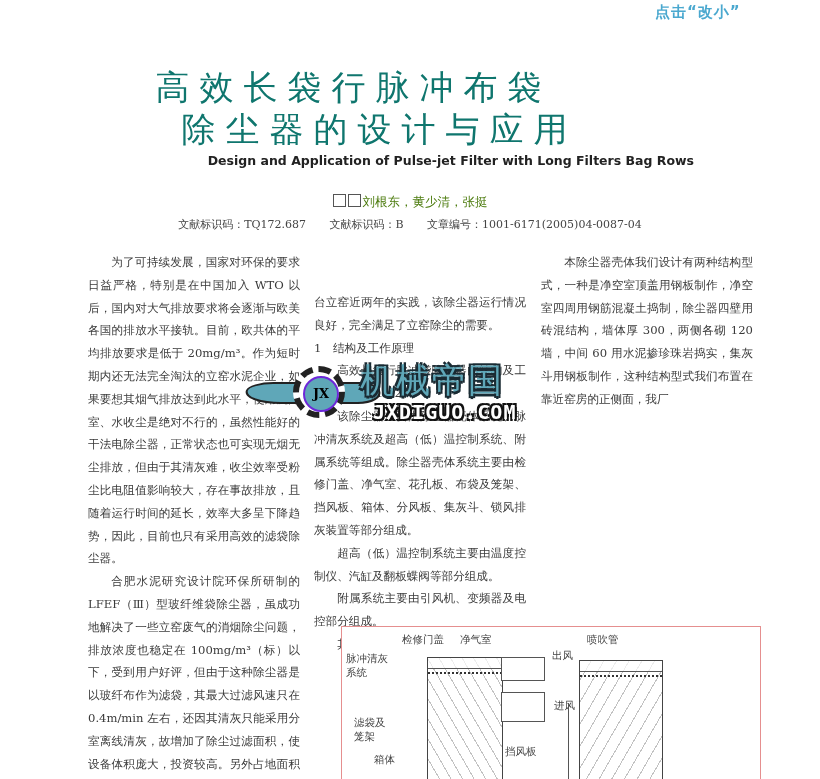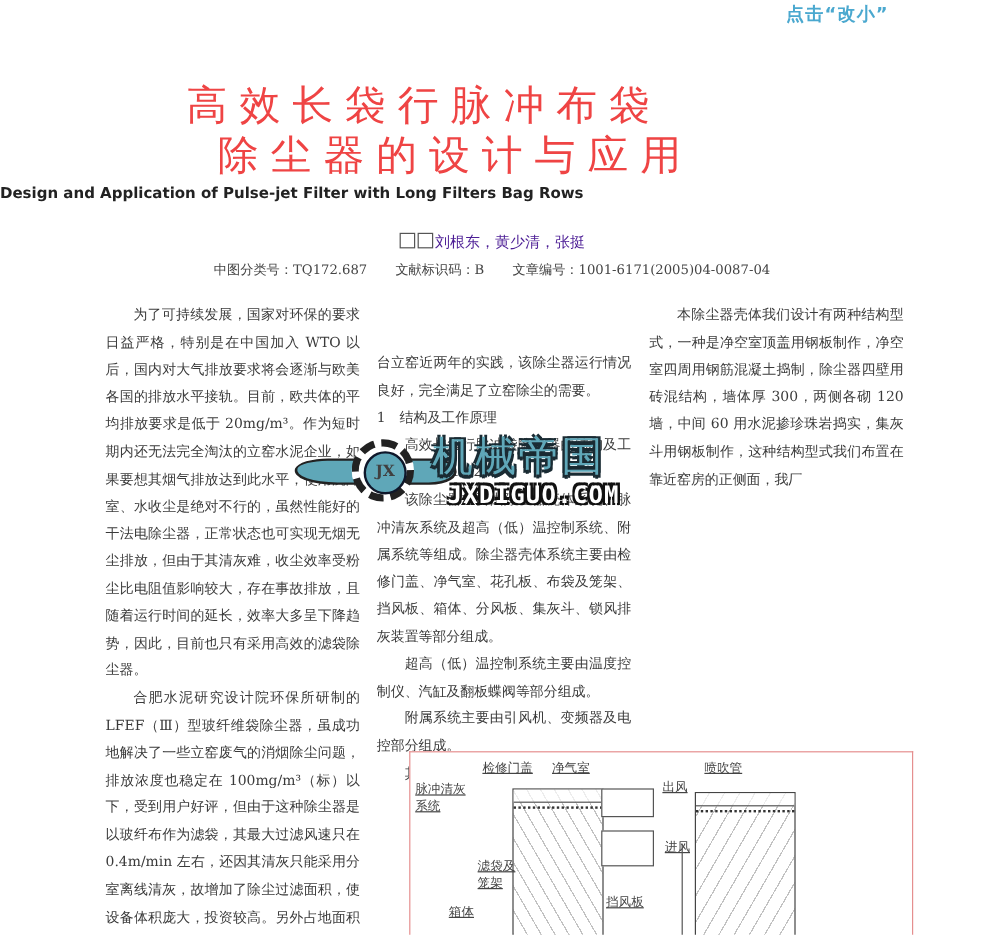--- a/index.html
+++ b/index.html
@@ -6,31 +6,31 @@
   body {
     width:820px; height:779px; overflow:hidden; background:#ffffff; position:relative;
     font-family:"DejaVu Serif", serif; color:#333;
   }
   .top-link {
     position:absolute; left:655px; top:3px; font-family:"DejaVu Sans", sans-serif;
     font-size:15px; font-weight:bold; color:#4aa8cf; letter-spacing:1px; cursor:pointer;
   }
   .title-cn {
     position:absolute; left:0; width:707px; text-align:center;
-    font-family:"DejaVu Serif", serif; font-size:34px; color:#ef4444; letter-spacing:10px;
+    font-family:"DejaVu Serif", serif; font-size:34px; color:#0f766e; letter-spacing:10px;
   }
   .t1 { top:65px; }
   .t2 { top:107px;margin-left:26px; }
   .title-en {
-    position:absolute; top:153px; left:0; width:694px; text-align:left;
+    position:absolute; top:153px; left:0; width:694px; text-align:right;
     font-family:"DejaVu Sans", sans-serif; font-weight:bold; font-size:12.5px; color:#222;
   }
   .authors {
     position:absolute; top:194px; left:0; width:820px; text-align:center;
-    font-size:12.5px; color:#4c1d95;
+    font-size:12.5px; color:#4d7c0f;
   }
   .authors .box {
     display:inline-block; width:11px; height:11px; border:1px solid #555; margin-right:2px; vertical-align:-1px;
   }
   .meta-line {
     position:absolute; top:217px; left:0; width:820px; text-align:center;
     font-size:11px; color:#444;
   }
   .meta-line span { margin:0 10px; }
   .col {
@@ -41,21 +41,21 @@
   .col p.noindent { text-indent:0; }
   .col1 { left:88px; width:212px; }
   .col2 { left:314px; width:212px;margin-top:40px; }
   .col3 { left:541px; width:212px; }
   .sec-head { text-indent:0 !important; }
   
   .figure {
     position:absolute; left:341px; top:626px; width:418px; height:160px;
     border:1px solid #e58f8f; border-bottom:none; background:#fff;
   }
-  .fig-label { position:absolute; font-size:10.5px; color:#444; font-family:"DejaVu Serif", serif;text-decoration:underline; }
+  .fig-label { position:absolute; font-size:10.5px; color:#444; font-family:"DejaVu Serif", serif; }
   .box-left {
     position:absolute; left:85px; top:30px; width:74px; height:140px; border:1.5px solid #444;
     background-image: repeating-linear-gradient(60deg, transparent 0 9px, rgba(80,80,80,0.35) 9px 10px);
   }
   .box-right {
     position:absolute; left:237px; top:33px; width:82px; height:140px; border:1.5px solid #444;
     background-image: repeating-linear-gradient(-60deg, transparent 0 10px, rgba(80,80,80,0.35) 10px 11px);
   }
   .top-plate { position:absolute; left:0; top:0; width:100%; height:10px; border-bottom:1px solid #555; background:rgba(255,255,255,0.7);}
   .nozzles { position:absolute; left:0; top:14px; width:100%; height:4px; border-top:2px dotted #333; }
@@ -74,41 +74,41 @@
     position:absolute; left:128px; top:38px; font-family:"DejaVu Sans Mono", monospace; font-weight:bold;
     font-size:20px; color:#fff; letter-spacing:1px;
     text-shadow: -2px -2px 0 #111, 2px -2px 0 #111, -2px 2px 0 #111, 2px 2px 0 #111;
   }
   .wm-gear {
     position:absolute; left:48px; top:4px; width:52px; height:52px; border-radius:50%;
     border:6px dashed #222; box-sizing:border-box; background:#fff;
   }
   .wm-gear-inner {
     position:absolute; left:58px; top:14px; width:32px; height:32px; border-radius:50%;
-    background:#5fa7b8; border:2px solid #0f172a; color:#404040; font-weight:bold; font-size:13px;
+    background:#5fa7b8; border:2px solid #6d28d9; color:#000000; font-weight:bold; font-size:13px;
     text-align:center; line-height:32px; font-family:"DejaVu Serif", serif;
   }
   .wm-wing-l { position:absolute; left:0; top:20px; width:60px; height:18px; background:#5fa7b8; border:2px solid #222; border-radius:50% 0 0 80%; transform:skewX(-20deg); }
   .wm-wing-r { position:absolute; left:92px; top:20px; width:40px; height:18px; background:#5fa7b8; border:2px solid #222; border-radius:0 50% 80% 0; transform:skewX(20deg); }
 </style>
 </head>
 <body>
 
 <div class="top-link">点击“改小”</div>
 
 <div class="title-cn t1">高效长袋行脉冲布袋</div>
 <div class="title-cn t2">除尘器的设计与应用</div>
 <div class="title-en">Design and Application of Pulse-jet Filter with Long Filters Bag Rows</div>
 
 <div class="authors">
   <span class="box"></span><span class="box"></span><span>刘根东，黄少清，张挺</span>
 </div>
 
 <div class="meta-line">
-  <span>中图分类号：TQ172.687</span>
+  <span>文献标识码：TQ172.687</span>
   <span>文献标识码：B</span>
   <span>文章编号：1001-6171(2005)04-0087-04</span>
 </div>
 
 <div class="col col1">
   <p>为了可持续发展，国家对环保的要求日益严格，特别是在中国加入 WTO 以后，国内对大气排放要求将会逐渐与欧美各国的排放水平接轨。目前，欧共体的平均排放要求是低于 20mg/m³。作为短时期内还无法完全淘汰的立窑水泥企业，如果要想其烟气排放达到此水平，使用沉降室、水收尘是绝对不行的，虽然性能好的干法电除尘器，正常状态也可实现无烟无尘排放，但由于其清灰难，收尘效率受粉尘比电阻值影响较大，存在事故排放，且随着运行时间的延长，效率大多呈下降趋势，因此，目前也只有采用高效的滤袋除尘器。</p>
   <p>合肥水泥研究设计院环保所研制的 LFEF（Ⅲ）型玻纤维袋除尘器，虽成功地解决了一些立窑废气的消烟除尘问题，排放浓度也稳定在 100mg/m³（标）以下，受到用户好评，但由于这种除尘器是以玻纤布作为滤袋，其最大过滤风速只在 0.4m/min 左右，还因其清灰只能采用分室离线清灰，故增加了除尘过滤面积，使设备体积庞大，投资较高。另外占地面积大，工艺布置难，一般只能放在地下，造成管道长，散热大，保温难；加上散件制作，现场拼装，安装周期长；清灰时外加了反吹风量，所以配套风机功率大，对于直径≥3 m立窑，配</p>
 </div>
 
 <div class="col col2">
@@ -124,21 +124,21 @@
 <div class="col col3">
   <p>本除尘器壳体我们设计有两种结构型式，一种是净空室顶盖用钢板制作，净空室四周用钢筋混凝土捣制，除尘器四壁用砖混结构，墙体厚 300，两侧各砌 120 墙，中间 60 用水泥掺珍珠岩捣实，集灰斗用钢板制作，这种结构型式我们布置在靠近窑房的正侧面，我厂</p>
 </div>
 
 <div class="figure">
   <span class="fig-label" style="left:60px;top:6px;">检修门盖</span>
   <span class="fig-label" style="left:118px;top:6px;">净气室</span>
   <span class="fig-label" style="left:210px;top:22px;">出风</span>
   <span class="fig-label" style="left:4px;top:24px;width:50px;line-height:14px;">脉冲清灰系统</span>
   <span class="fig-label" style="left:212px;top:72px;">进风</span>
-  <span class="fig-label" style="left:12px;top:88px;width:38px;line-height:14px;margin-left:44px;">滤袋及笼架</span>
+  <span class="fig-label" style="left:12px;top:88px;width:38px;line-height:14px;">滤袋及笼架</span>
   <span class="fig-label" style="left:32px;top:126px;">箱体</span>
   <span class="fig-label" style="left:163px;top:118px;">挡风板</span>
   <span class="fig-label" style="left:245px;top:6px;">喷吹管</span>
   <div class="box-left">
     <div class="top-plate"></div>
     <div class="nozzles"></div>
     <div class="baffle"></div>
   </div>
   <div class="duct-out"></div>
   <div class="duct-in"></div>

